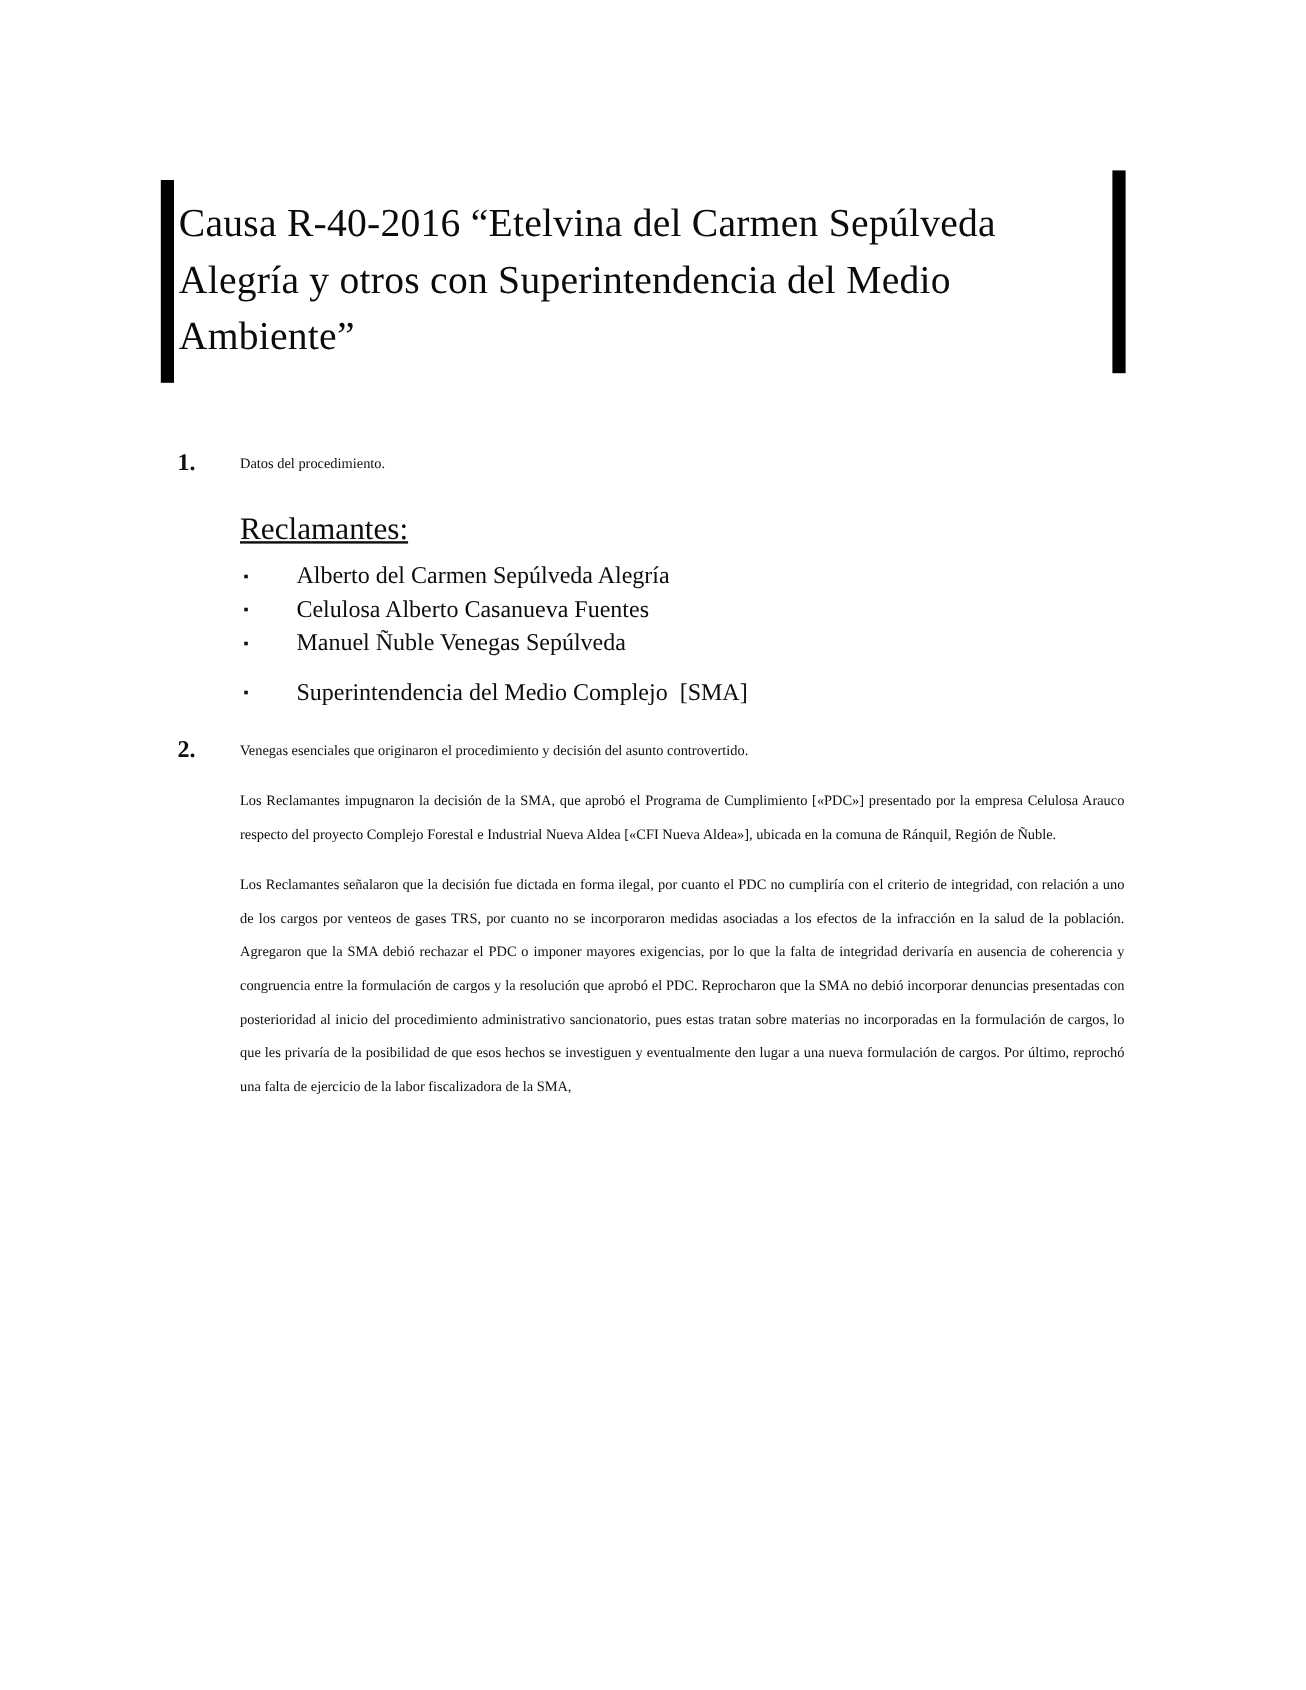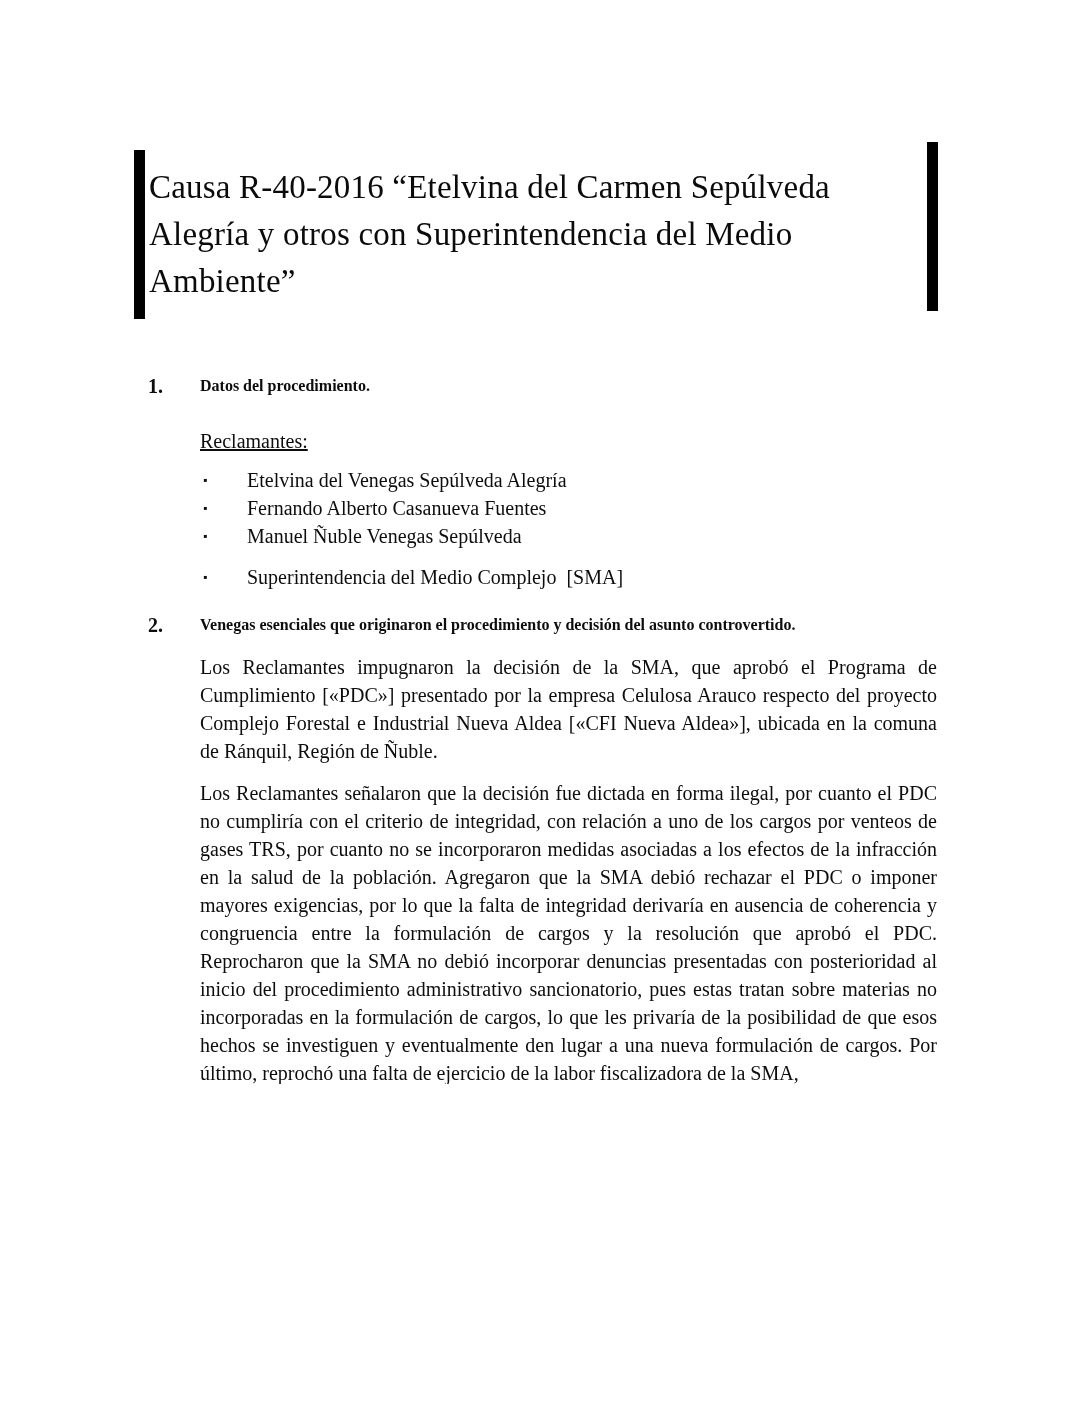--- a/index.html
+++ b/index.html
@@ -55,32 +55,32 @@
   .sec-num {
     width: 52px;
     flex-shrink: 0;
     font-weight: 700;
     font-size: 20px;
     line-height: 28px;
   }
   .sec-title {
     flex: 1;
     margin: 0;
-    font-weight: 700;
-    font-size: 16px;
+    font-weight: 400;
+    font-size: 12px;
     line-height: 28px;
     text-align: justify;
   }
   .sec-body {
     margin-left: 52px;   
   }
   
   .party-label {
     margin: 27px 0 0 0;
-    font-size: 20px;
+    font-size: 26px;
     line-height: 28px;
     text-decoration: underline;
   }
   .bullet-list {
     list-style: none;
     margin: 11px 0 0 0;
     padding: 0;
   }
   .bullet-item {
     display: flex;
@@ -97,21 +97,21 @@
     line-height: 28px;
   }
   .bullet-text {
     flex: 1;
     white-space: pre-wrap;   
   }
   .respondent-list { margin-top: 13px; }
   
   .para {
     margin: 14px 0 0 0;
-    font-size: 20px;
+    font-size: 12px;
     line-height: 28px;
     text-align: justify;
   }
 </style>
 </head>
 <body>
 
 <div class="page">
 
   <div class="title-block">
@@ -125,25 +125,25 @@
       <span class="sec-num">1.</span>
       <h2 class="sec-title">Datos del procedimiento.</h2>
     </div>
     <div class="sec-body">
 
       <p class="party-label">Reclamantes:</p>
 
       <ul class="bullet-list">
         <li class="bullet-item">
           <span class="bullet-glyph">▪</span>
-          <span class="bullet-text">Etelvina del Venegas Sepúlveda Alegría</span>
+          <span class="bullet-text">Alberto del Carmen Sepúlveda Alegría</span>
         </li>
         <li class="bullet-item">
           <span class="bullet-glyph">▪</span>
-          <span class="bullet-text">Fernando Alberto Casanueva Fuentes</span>
+          <span class="bullet-text">Celulosa Alberto Casanueva Fuentes</span>
         </li>
         <li class="bullet-item">
           <span class="bullet-glyph">▪</span>
           <span class="bullet-text">Manuel Ñuble Venegas Sepúlveda</span>
         </li>
       </ul>
 
 
       <ul class="bullet-list respondent-list">
         <li class="bullet-item">

